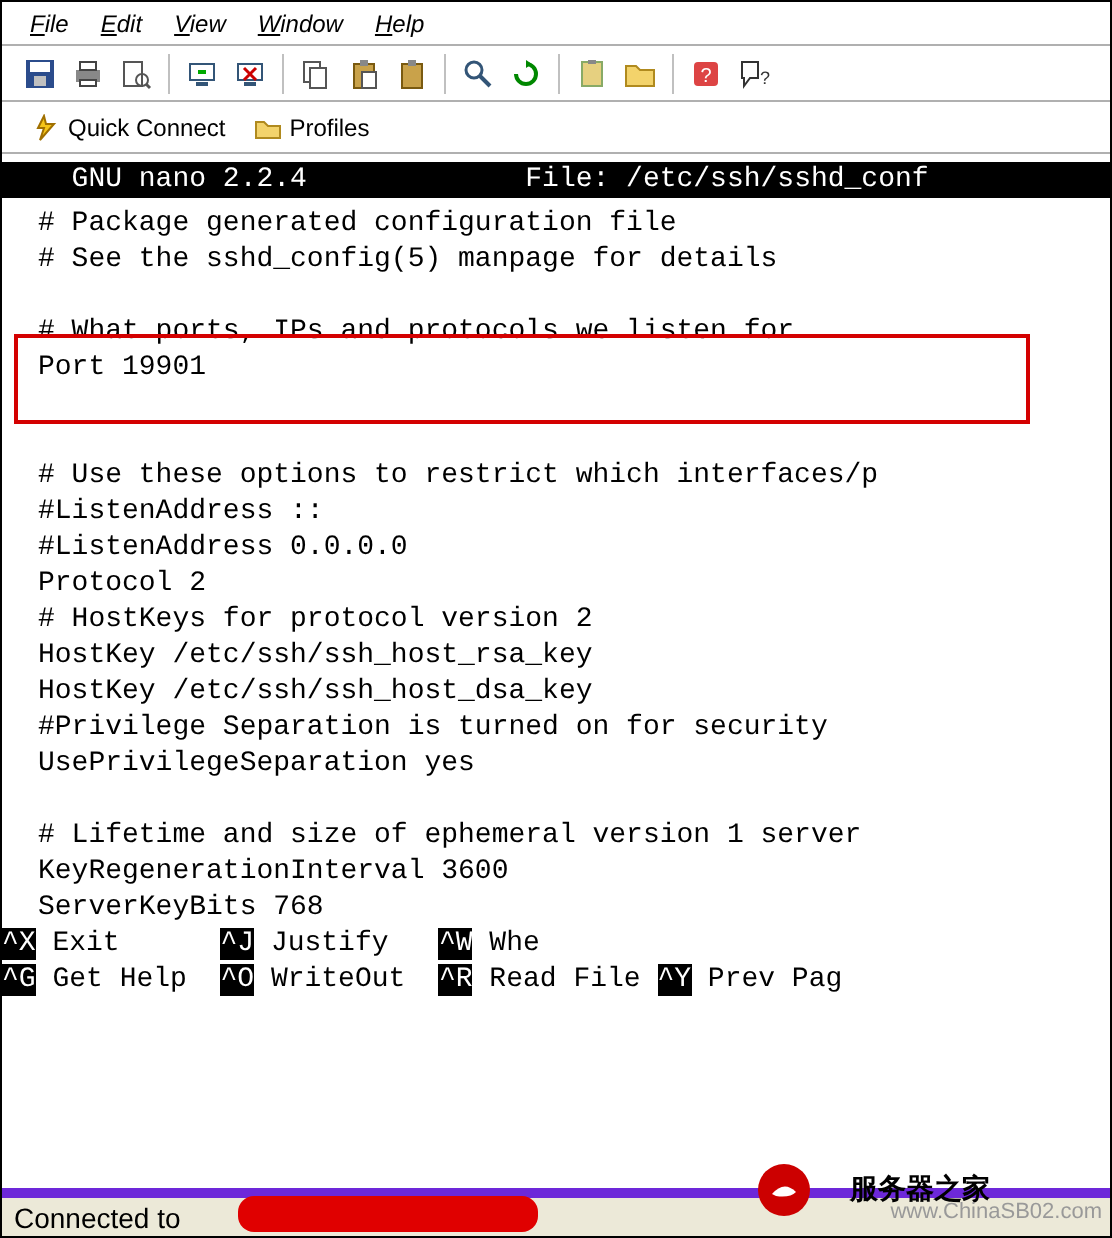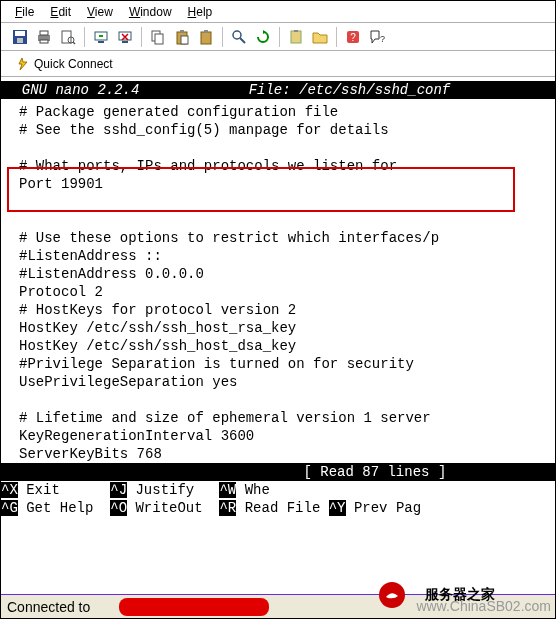--- a/index.html
+++ b/index.html
@@ -19,20 +19,21 @@
     display: flex;
     align-items: center;
     height: 22px;
     border-bottom: 1px solid #b0b0b0;
     padding-left: 8px;
     gap: 4px;
   }
   .menubar .menuitem {
     padding: 2px 6px;
     cursor: pointer;
+    font-style: italic;
   }
   .menubar .menuitem .u { text-decoration: underline; }
 
   
   .toolbar {
     display: flex;
     align-items: center;
     height: 28px;
     border-bottom: 1px solid #b0b0b0;
     padding-left: 8px;
@@ -75,24 +76,23 @@
   .term-inner {
     font-family: "Courier New", monospace;
     font-size: 14px;
     line-height: 18px;
     color:#000;
     width:100%;
   }
   .titlebar {
     background:#000; color:#fff;
     white-space: pre;
-    padding:0 4px;
+    padding:0 18px;
     height:18px;
     overflow:hidden;
-    font-style:italic;
   }
   .body-pre {
     white-space: pre;
     font-family: "Courier New", monospace;
     font-size: 14px;
     line-height: 18px;
     padding-left:18px;
     margin-top:4px;
   }
   .hl-box {
@@ -114,37 +114,37 @@
     font-size:14px;line-height:18px;
     white-space:pre;
     color:#000;
   }
   .footrow .inv { background:#000;color:#fff; }
 
   
   .statusbar {
     position:absolute; left:0; bottom:0;
     width:100%; height:24px;
-    border-top:1px solid #6d28d9;
+    border-top:5px solid #6d28d9;
     background:#ece9d8;
     display:flex; align-items:center;
     padding-left:6px;
     font-size:14px;
     overflow:hidden;
   }
   .redact {
     position:absolute;
     height:18px;
     background:#e00000;
     border-radius:8px;
   }
   .redact1 { left:118px; bottom:2px; width:150px; }
   .watermark {
     position:absolute; right:4px; bottom:6px;
-    font-size:14px; color:#999;
+    font-size:11px; color:#999;
     pointer-events:none;
     text-align:center;
     line-height:12px;
   }
   .redhat-badge {
     position:absolute;
     right:60px; bottom:10px;
     display:flex; align-items:center;
     gap:20px;
     pointer-events:none;
@@ -263,20 +263,26 @@
       </svg>
     </div>
 </div>
 
 <div class="quickbar">
   <div class="qbtn">
     <svg class="qico" viewBox="0 0 14 14">
         <path d="M6 1 L3 7 L6 7 L4 13 L11 5 L7 5 Z" fill="#f5c518" stroke="#a07000"></path>
       </svg>
     <span>Quick Connect</span>
+  </div>
+  <div class="qbtn">
+    <svg class="qico" viewBox="0 0 14 14">
+        <path d="M1 4 L5 4 L7 6 L13 6 L13 12 L1 12 Z" fill="#f3d36b" stroke="#b08a1e"></path>
+      </svg>
+    <span>Profiles</span>
   </div>
 </div>
 
 <div class="terminal">
   <div class="term-inner">
     <div class="titlebar"><span>  GNU nano 2.2.4</span>             <span>File: /etc/ssh/sshd_conf</span></div>
     <pre class="body-pre"># Package generated configuration file
 # See the sshd_config(5) manpage for details
 
 # What ports, IPs and protocols we listen for
@@ -290,21 +296,20 @@
 # HostKeys for protocol version 2
 HostKey /etc/ssh/ssh_host_rsa_key
 HostKey /etc/ssh/ssh_host_dsa_key
 #Privilege Separation is turned on for security
 UsePrivilegeSeparation yes
 
 # Lifetime and size of ephemeral version 1 server
 KeyRegenerationInterval 3600
 ServerKeyBits 768
 </pre>
-    <div class="footbar">                                    <span>[ Read 87 lines ]</span></div>
     <div class="footrow"><span class="inv">^X</span><span> Exit      </span><span class="inv">^J</span><span> Justify   </span><span class="inv">^W</span><span> Whe</span></div>
     <div class="footrow"><span class="inv">^G</span><span> Get Help  </span><span class="inv">^O</span><span> WriteOut  </span><span class="inv">^R</span><span> Read File </span><span class="inv">^Y</span><span> Prev Pag</span></div>
   </div>
   <div class="hl-box"></div>
 </div>
 
 <div class="statusbar">
   <span>Connected to </span>
 </div>
 <div class="redact redact1"></div>

